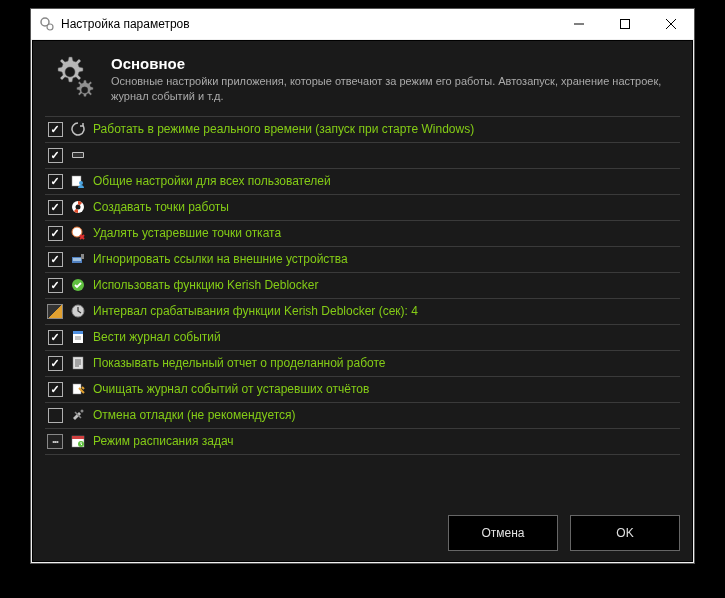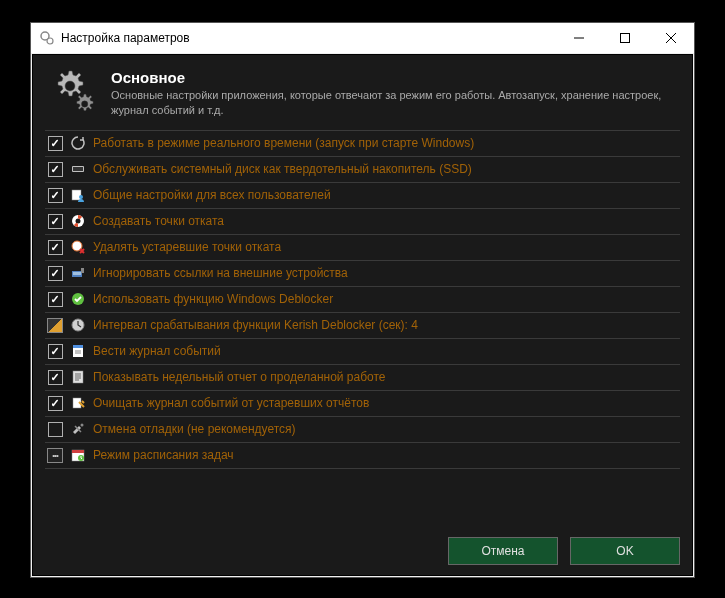--- a/index.html
+++ b/index.html
@@ -8,21 +8,21 @@
   font-family: "Segoe UI", Tahoma, sans-serif;
   font-size: 12px;
   color: #e0e0e0;
   width: 725px;
   height: 598px;
   overflow: hidden;
   position: relative;
 }
 .window {
   position: absolute;
-  top: 22px;
+  top: 8px;
   left: 30px;
   width: 665px;
   height: 556px;
   background: #f0f0f0;
   border: 1px solid #555;
   display: flex;
   flex-direction: column;
 }
 .titlebar {
   height: 30px;
@@ -140,32 +140,32 @@
 .row-icon {
   width: 16px;
   height: 16px;
   flex-shrink: 0;
   display: flex;
   align-items: center;
   justify-content: center;
 }
 .row-label {
   font-size: 12px;
-  color: #a16207;
+  color: #84cc16;
 }
 .footer {
   display: flex;
   justify-content: flex-end;
   gap: 12px;
   padding-top: 12px;
 }
 .dlg-btn {
   width: 110px;
-  height: 28px;
-  background: #14532d;
+  height: 36px;
+  background: #000000;
   border: 1px solid #666;
   color: #e0e0e0;
   font-size: 12px;
   display: flex;
   align-items: center;
   justify-content: center;
   cursor: pointer;
 }
 </style>
 </head>
@@ -238,21 +238,20 @@
         <div class="option-row">
           <div class="row-control">
             <div class="checkbox checked"></div>
           </div>
           <div class="row-icon">
             <svg width="14" height="14" viewBox="0 0 14 14">
               <rect x="1" y="4" width="12" height="6" rx="1" fill="#c0c0c0"></rect>
               <rect x="2" y="5" width="10" height="4" fill="#333"></rect>
             </svg>
           </div>
-          <span class="row-label">Обслуживать системный диск как твердотельный накопитель (SSD)</span>
         </div>
         <div class="option-row">
           <div class="row-control">
             <div class="checkbox checked"></div>
           </div>
           <div class="row-icon">
             <svg width="14" height="14" viewBox="0 0 14 14">
               <rect x="1" y="2" width="9" height="10" fill="#fefefe" stroke="#888" stroke-width="0.5"></rect>
               <circle cx="10" cy="9" r="2" fill="#4aa3e0"></circle>
               <path d="M7 14c0-2 1.5-3 3-3s3 1 3 3" fill="#4aa3e0"></path>
@@ -265,21 +264,21 @@
             <div class="checkbox checked"></div>
           </div>
           <div class="row-icon">
             <svg width="14" height="14" viewBox="0 0 14 14">
               <circle cx="7" cy="7" r="6" fill="#fff"></circle>
               <circle cx="7" cy="7" r="2.5" fill="#1a1a1a"></circle>
               <path d="M7 1a6 6 0 0 1 4.2 1.8L8.8 5.2A2.5 2.5 0 0 0 7 4.5z" fill="#e05030"></path>
               <path d="M7 13a6 6 0 0 1-4.2-1.8l2.4-2.4A2.5 2.5 0 0 0 7 9.5z" fill="#e05030"></path>
             </svg>
           </div>
-          <span class="row-label">Создавать точки отката</span>
+          <span class="row-label">Создавать точки работы</span>
         </div>
         <div class="option-row">
           <div class="row-control">
             <div class="checkbox checked"></div>
           </div>
           <div class="row-icon">
             <svg width="14" height="14" viewBox="0 0 14 14">
               <circle cx="6" cy="6" r="5" fill="#fff" stroke="#e07030"></circle>
               <path d="M9 9l4 4M13 9l-4 4" stroke="#e03030" stroke-width="2"></path>
             </svg>
@@ -302,21 +301,21 @@
         <div class="option-row">
           <div class="row-control">
             <div class="checkbox checked"></div>
           </div>
           <div class="row-icon">
             <svg width="14" height="14" viewBox="0 0 14 14">
               <circle cx="7" cy="7" r="6" fill="#60c040"></circle>
               <path d="M4 7l2 2 4-4" stroke="#fff" stroke-width="1.8" fill="none"></path>
             </svg>
           </div>
-          <span class="row-label">Использовать функцию Windows Deblocker</span>
+          <span class="row-label">Использовать функцию Kerish Deblocker</span>
         </div>
         <div class="option-row">
           <div class="row-control">
             <div class="edit-control"></div>
           </div>
           <div class="row-icon">
             <svg width="14" height="14" viewBox="0 0 14 14">
               <circle cx="7" cy="7" r="6" fill="#d0d0d0" stroke="#888"></circle>
               <path d="M7 3v4l3 2" stroke="#333" stroke-width="1.2" fill="none"></path>
             </svg>

